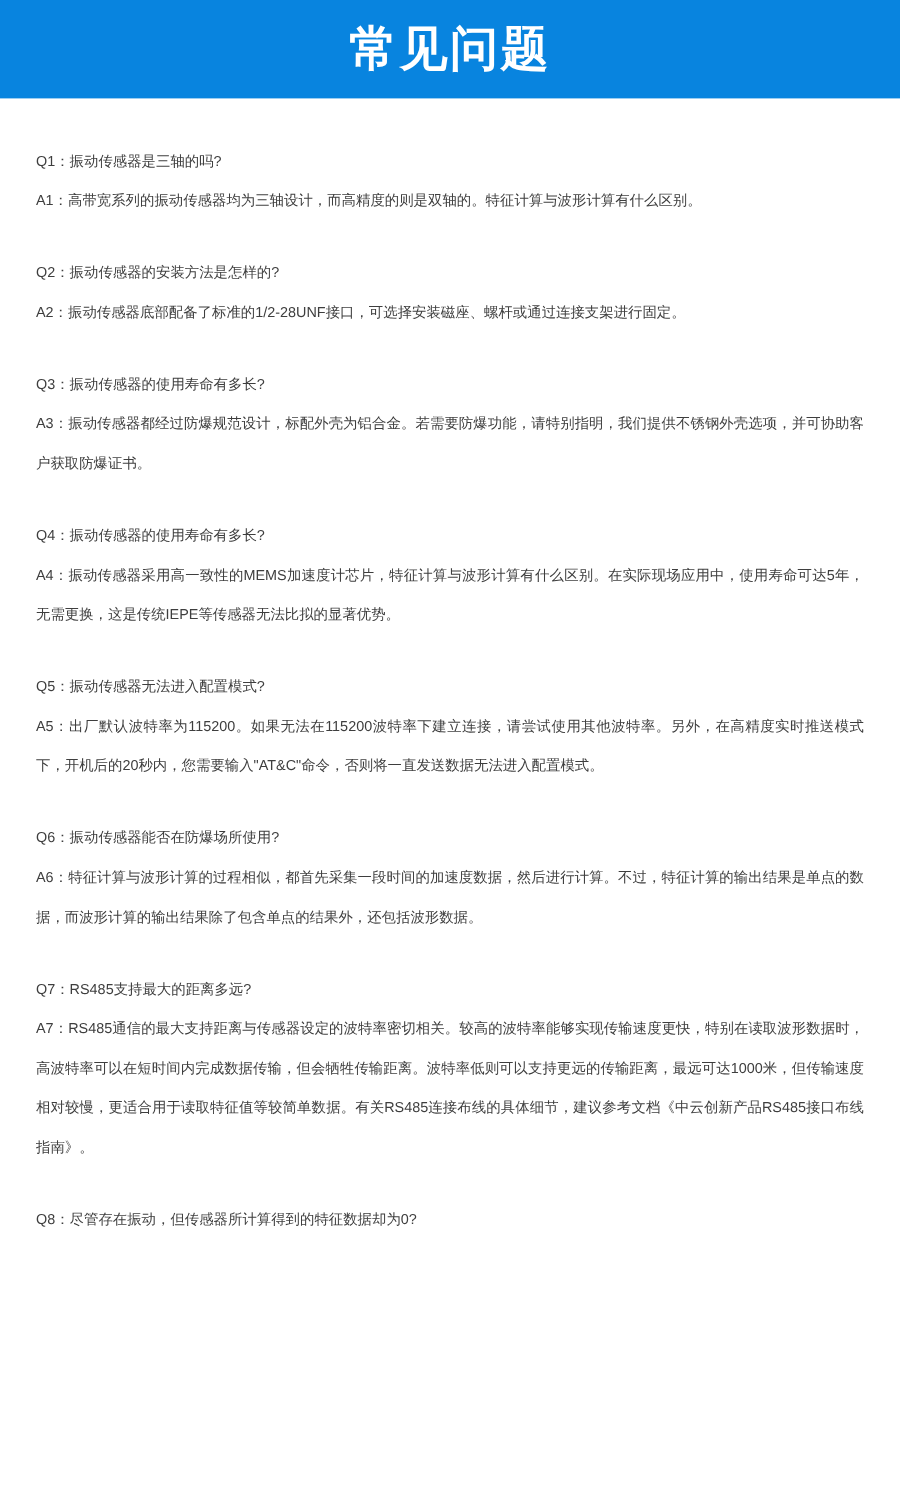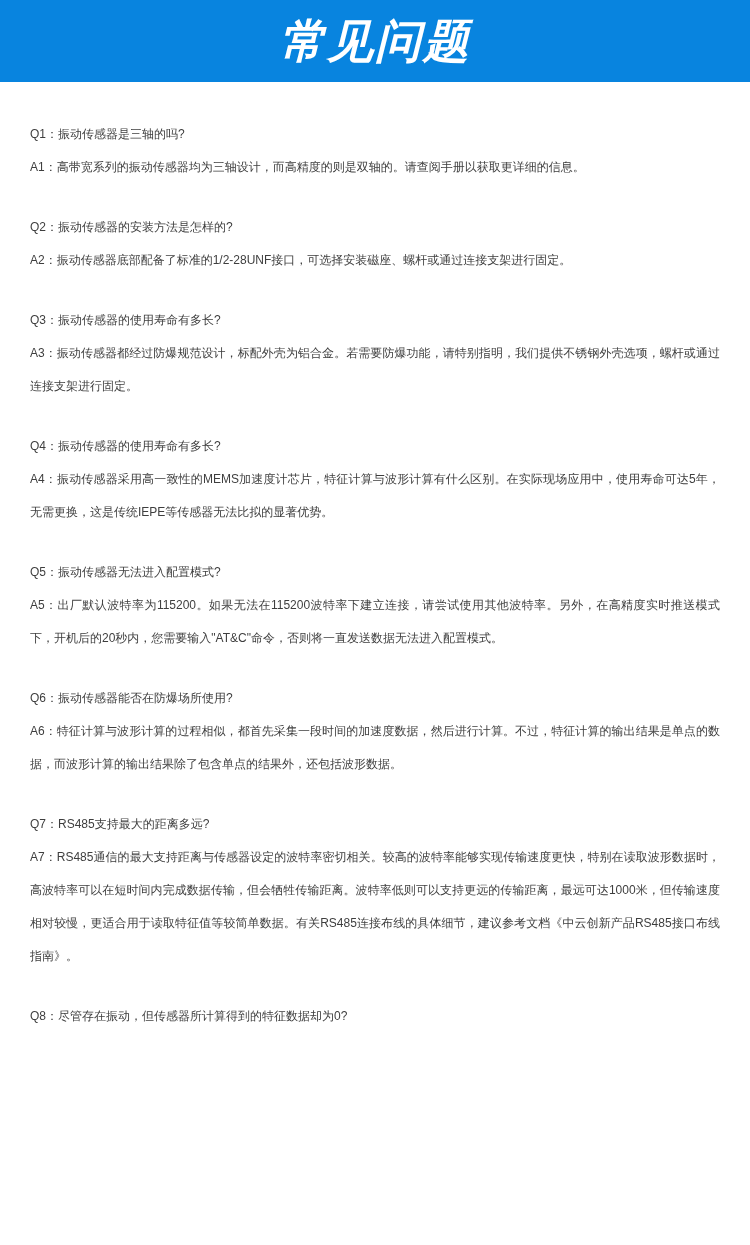--- a/index.html
+++ b/index.html
@@ -25,25 +25,24 @@
     width: 750px;
     height: 82px;
     background: var(--banner-bg);
     display: flex;
     align-items: center;
     justify-content: center;
   }
   .banner-title {
     margin: 0;
     color: var(--banner-text);
-    font-size: 46px;
+    font-size: 40px;
     font-weight: bold;
     letter-spacing: 2px;
     line-height: 1;
-    font-style: italic;
   }
   .content {
     padding: 36px 30px 20px 30px;
   }
   .faq-item {
     margin: 0 0 27px 0;
     color: var(--body-text);
     font-size: 12px;
     line-height: 33px;
   }
@@ -61,31 +60,31 @@
 <body>
 
 <div class="page">
   <header class="banner">
     <h1 class="banner-title">常见问题</h1>
   </header>
 
   <main class="content" id="faq-list">
   <section class="faq-item">
     <p class="faq-q">Q1：振动传感器是三轴的吗?</p>
-    <p class="faq-a">A1：高带宽系列的振动传感器均为三轴设计，而高精度的则是双轴的。请查阅手册以获取更详细的信息。</p>
+    <p class="faq-a">A1：高带宽系列的振动传感器均为三轴设计，而高精度的则是双轴的。特征计算与波形计算有什么区别。</p>
   </section>
 
   <section class="faq-item">
     <p class="faq-q">Q2：振动传感器的安装方法是怎样的?</p>
     <p class="faq-a">A2：振动传感器底部配备了标准的1/2-28UNF接口，可选择安装磁座、螺杆或通过连接支架进行固定。</p>
   </section>
 
   <section class="faq-item">
     <p class="faq-q">Q3：振动传感器的使用寿命有多长?</p>
-    <p class="faq-a">A3：振动传感器都经过防爆规范设计，标配外壳为铝合金。若需要防爆功能，请特别指明，我们提供不锈钢外壳选项，螺杆或通过连接支架进行固定。</p>
+    <p class="faq-a">A3：振动传感器都经过防爆规范设计，标配外壳为铝合金。若需要防爆功能，请特别指明，我们提供不锈钢外壳选项，并可协助客户获取防爆证书。</p>
   </section>
 
   <section class="faq-item">
     <p class="faq-q">Q4：振动传感器的使用寿命有多长?</p>
     <p class="faq-a">A4：振动传感器采用高一致性的MEMS加速度计芯片，特征计算与波形计算有什么区别。在实际现场应用中，使用寿命可达5年，无需更换，这是传统IEPE等传感器无法比拟的显著优势。</p>
   </section>
 
   <section class="faq-item">
     <p class="faq-q">Q5：振动传感器无法进入配置模式?</p>
     <p class="faq-a">A5：出厂默认波特率为115200。如果无法在115200波特率下建立连接，请尝试使用其他波特率。另外，在高精度实时推送模式下，开机后的20秒内，您需要输入"AT&amp;C"命令，否则将一直发送数据无法进入配置模式。</p>

